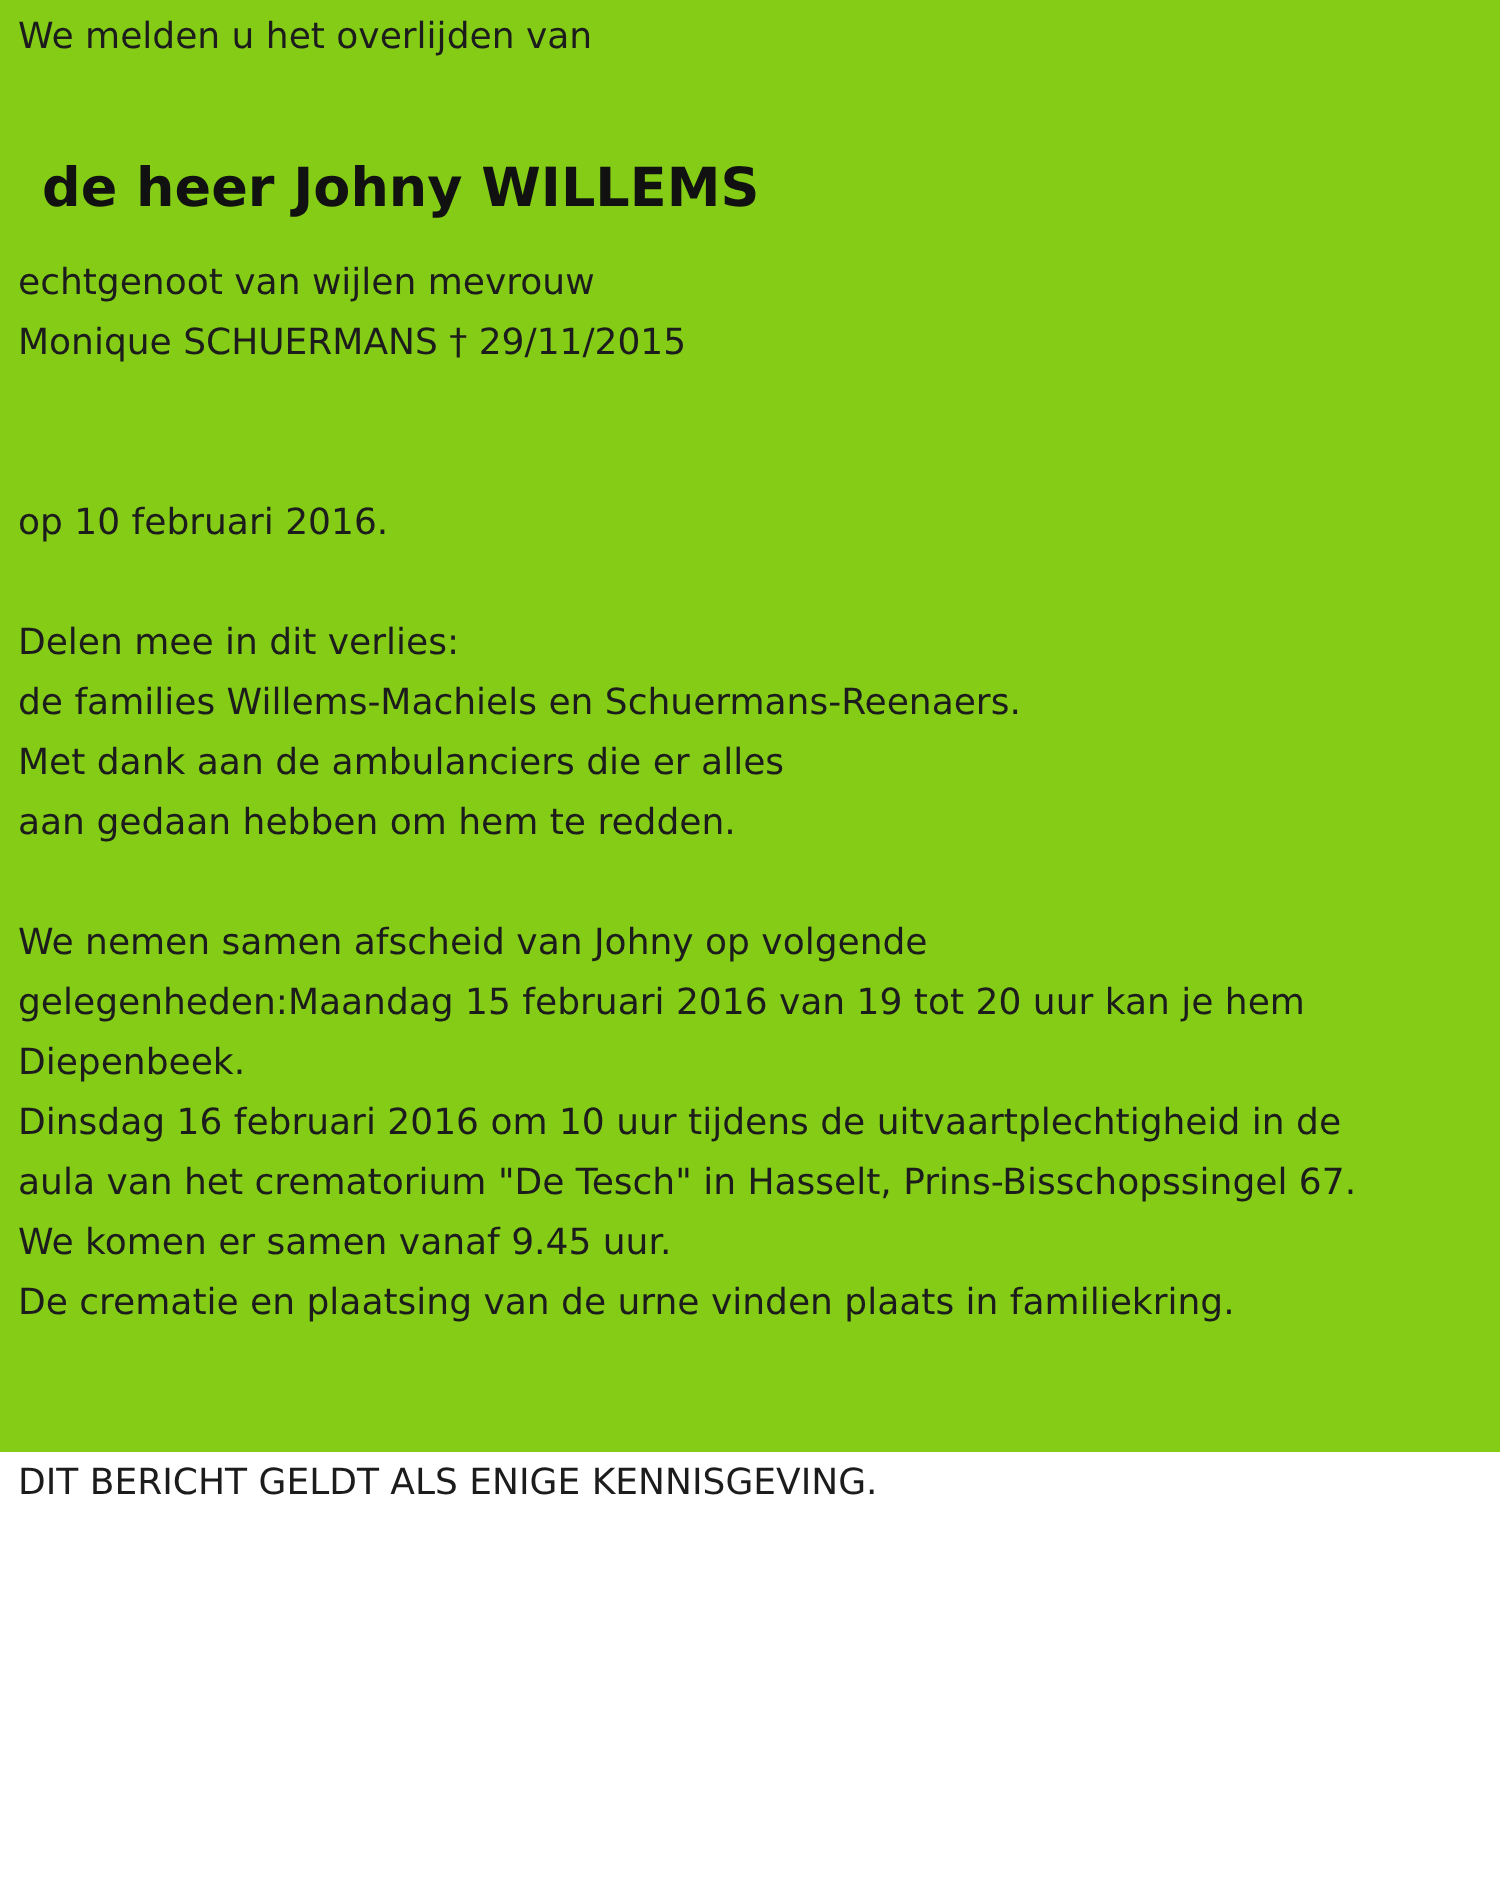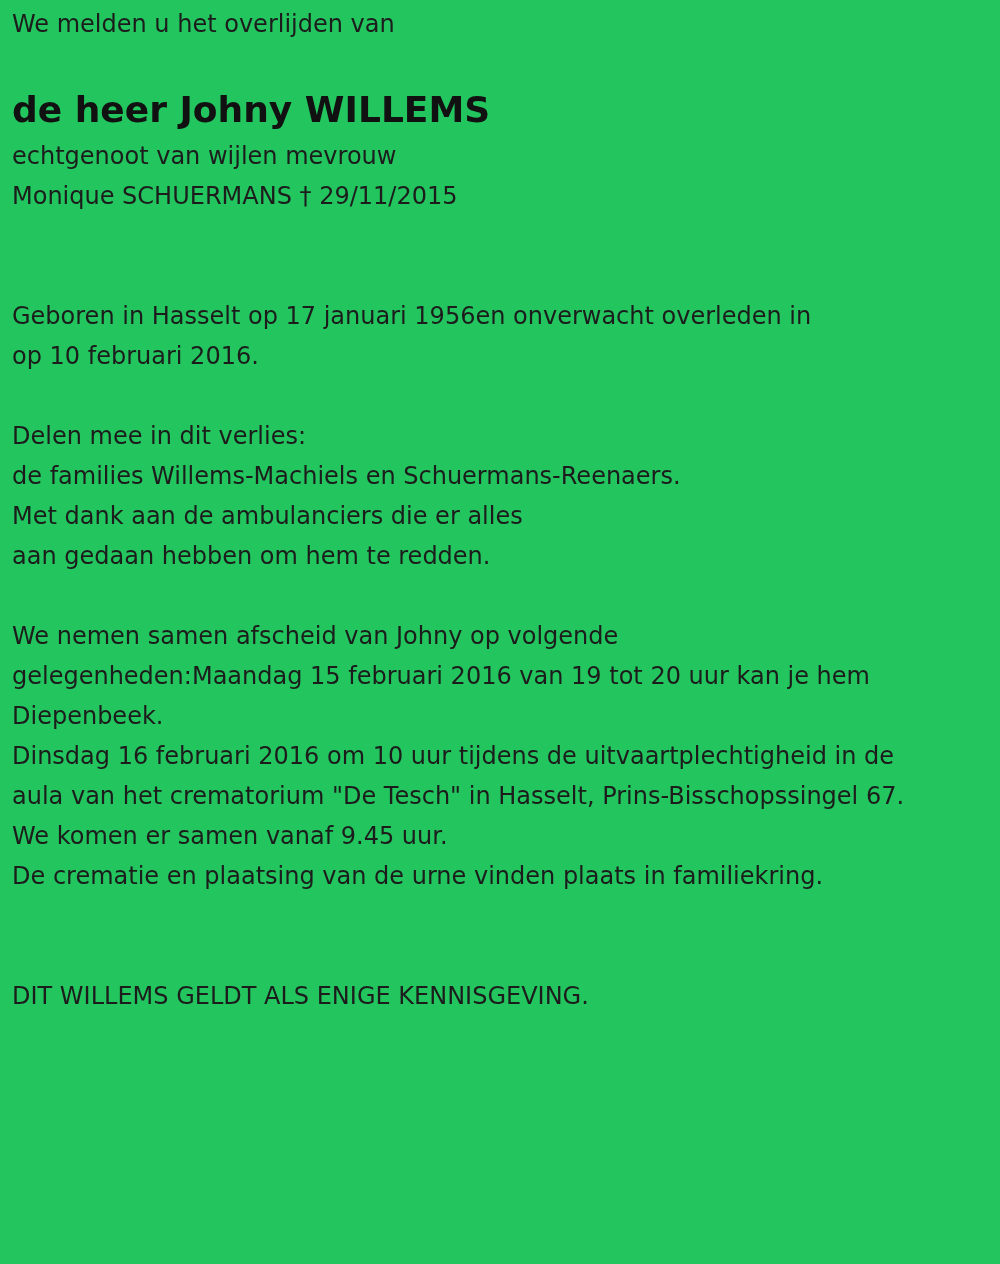--- a/index.html
+++ b/index.html
@@ -8,35 +8,35 @@
     background: #ffffff;
   }
   body {
     width: 1000px;
     height: 1264px;
     overflow: hidden;
   }
   .page {
     box-sizing: border-box;
     width: 1000px;
-    height: 1264px;
+    height: 968px;
     padding: 4px 0 0 12px;
     font-family: "DejaVu Sans", "Liberation Sans", sans-serif;
     color: #1c1c1c;
-    background: #22c55e;
+    background: #84cc16;
   }
   .line {
     margin: 0;
     font-size: 24px;
     line-height: 40px;
     white-space: nowrap;
     font-weight: 400;
   }
   .title {
-    margin: 0;
+    margin: 16px;
     font-size: 36px;
     line-height: 52px;
     font-weight: 700;
     white-space: nowrap;
     color: #111111;
   }
   .gap {
     height: 40px;
   }
 </style>
@@ -52,21 +52,20 @@
   <h1 class="title">de heer Johny WILLEMS</h1>
 
   <p class="line">echtgenoot van wijlen mevrouw</p>
   <p class="line">Monique SCHUERMANS † 29/11/2015</p>
 
   <div class="gap"></div>
 
 
   <div class="gap"></div>
 
-  <p class="line">Geboren in Hasselt op 17 januari 1956en onverwacht overleden in</p>
   <p class="line">op 10 februari 2016.</p>
 
   <div class="gap"></div>
 
   <p class="line">Delen mee in dit verlies:</p>
   <p class="line">de families Willems-Machiels en Schuermans-Reenaers.</p>
   <p class="line">Met dank aan de ambulanciers die er alles</p>
   <p class="line">aan gedaan hebben om hem te redden.</p>
 
   <div class="gap"></div>
@@ -77,15 +76,15 @@
   <p class="line">Dinsdag 16 februari 2016 om 10 uur tijdens de uitvaartplechtigheid in de</p>
   <p class="line">aula van het crematorium "De Tesch" in Hasselt, Prins-Bisschopssingel 67.</p>
   <p class="line">We komen er samen vanaf 9.45 uur.</p>
   <p class="line">De crematie en plaatsing van de urne vinden plaats in familiekring.</p>
 
   <div class="gap"></div>
 
 
   <div class="gap"></div>
 
-  <p class="line">DIT WILLEMS GELDT ALS ENIGE KENNISGEVING.</p>
+  <p class="line">DIT BERICHT GELDT ALS ENIGE KENNISGEVING.</p>
 
 </div>
 
 </body></html>

